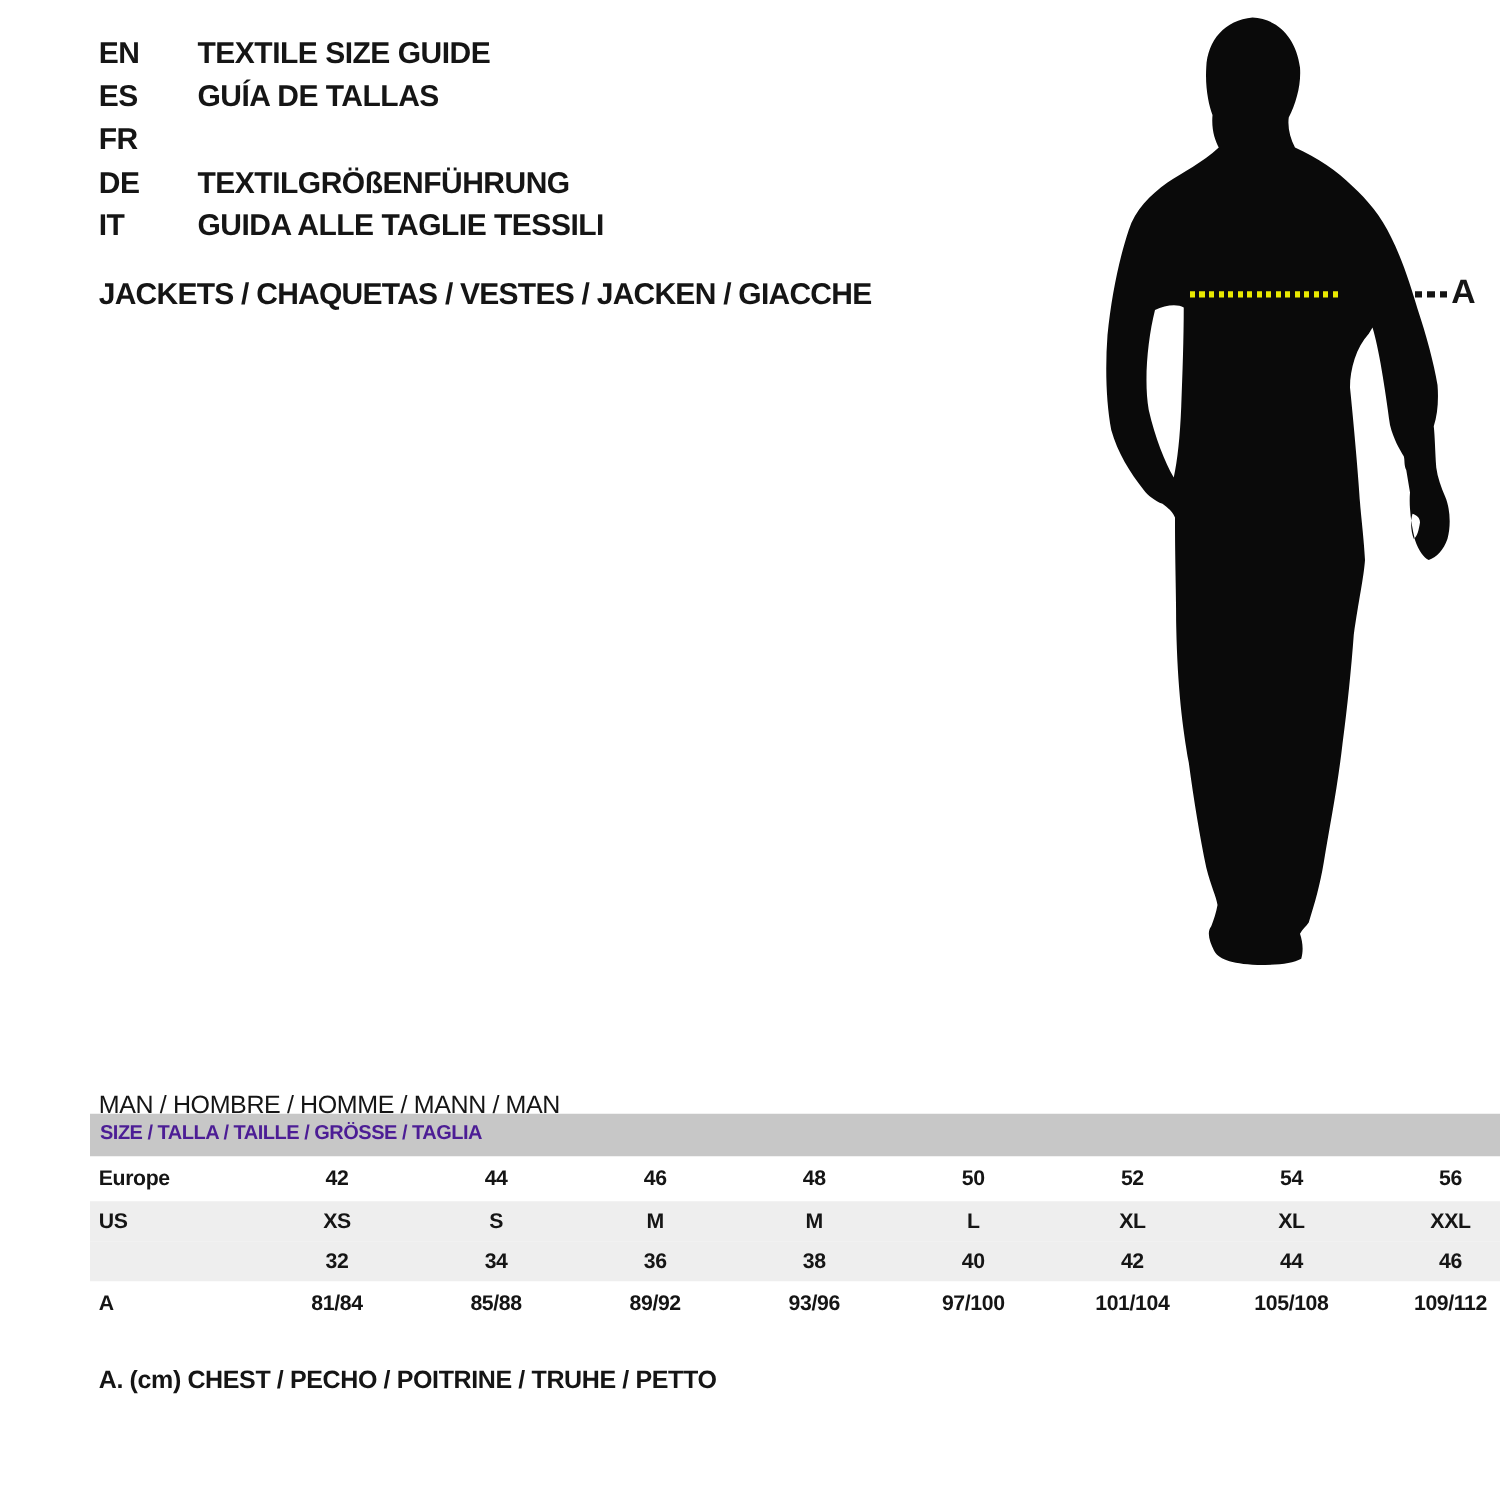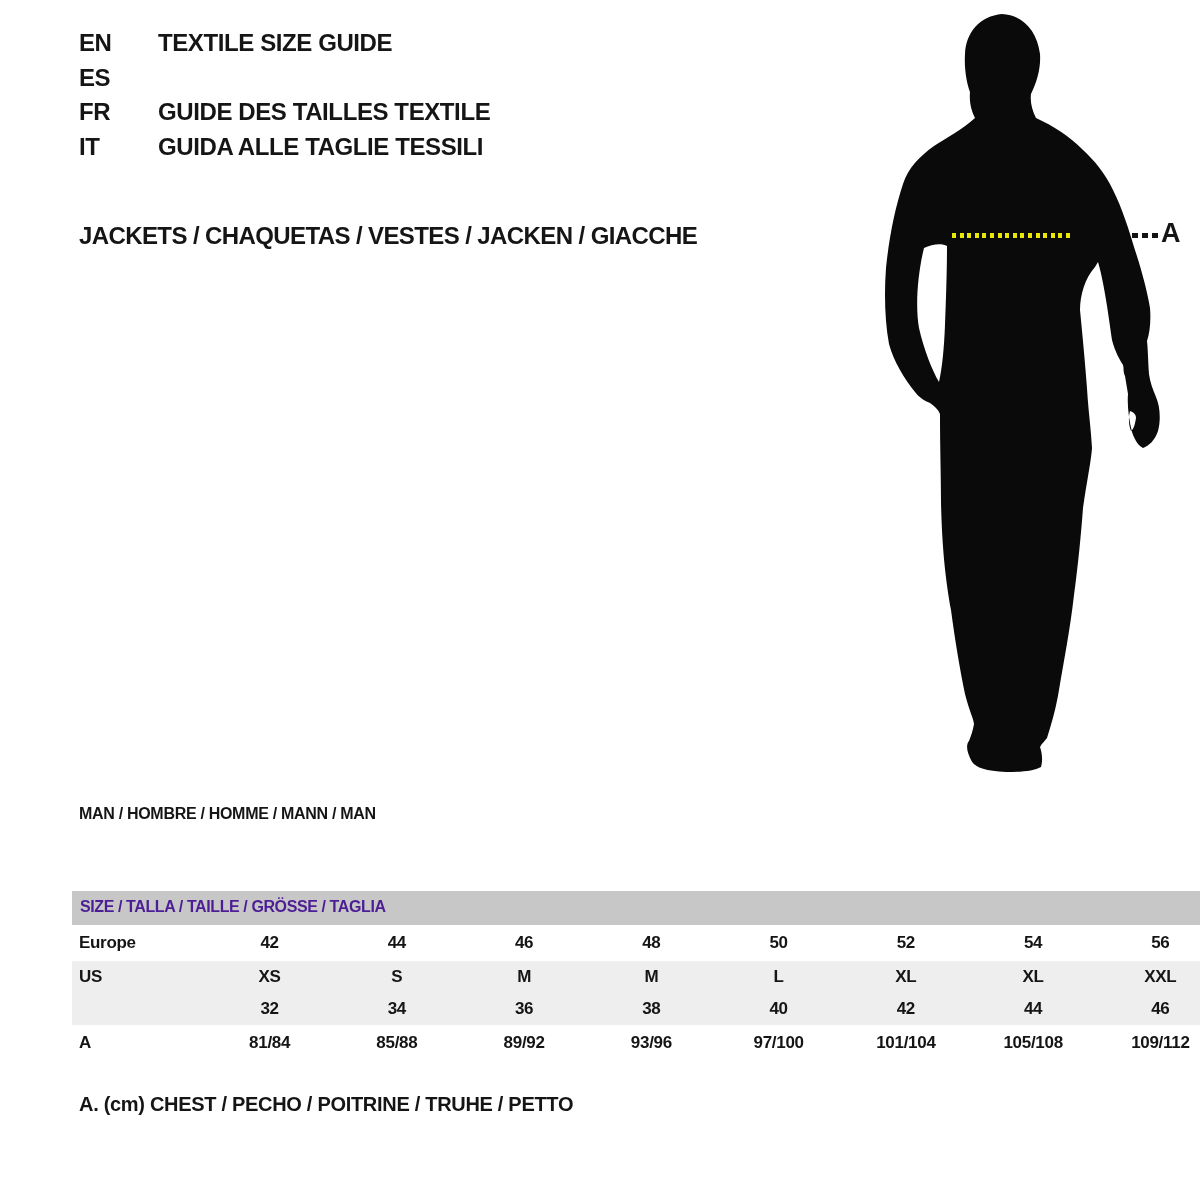--- a/index.html
+++ b/index.html
@@ -21,21 +21,21 @@
   .cats{position:absolute;left:40px;top:220px;font-weight:bold;font-size:24px;
     line-height:32.5px;letter-spacing:-0.6px;white-space:nowrap;}
   
   .figure-svg{position:absolute;left:845px;top:10px;}
   .chest-line{position:absolute;left:913px;top:233px;width:119px;height:5px;
     background:repeating-linear-gradient(90deg,var(--yellow) 0 4px,transparent 4px 7.6px);}
   .dash-line{position:absolute;left:1093px;top:233px;width:26px;height:5px;
     background:repeating-linear-gradient(90deg,#141414 0 6px,transparent 6px 10px);}
   .a-label{position:absolute;left:1122px;top:218px;font-size:27px;font-weight:bold;}
   
-  .man-label{position:absolute;left:40px;top:805px;font-size:16px;font-weight:bold;
+  .man-label{position:absolute;left:40px;top:873px;font-size:20px;font-weight:normal;
     letter-spacing:-0.3px;white-space:nowrap;}
   
   .size-table{position:absolute;left:33px;top:891px;width:1152px;}
   .thead{background:var(--hdr);height:34px;line-height:31px;padding-left:8px;
     font-size:16px;font-weight:bold;letter-spacing:-0.4px;color:#4c1d95;white-space:nowrap;}
   .trow{display:grid;grid-template-columns:134px repeat(8,1fr);align-items:center;
     font-weight:bold;font-size:17px;letter-spacing:-0.3px;}
   .trow.r0{height:36px;}
   .trow.band{background:var(--band);height:32px;}
   .trow.r3{height:35px;}
@@ -50,24 +50,28 @@
 
 <div class="canvas">
 
   <div class="langs">
     <div class="lang-row">
       <span>EN</span>
       <span>TEXTILE SIZE GUIDE</span>
     </div>
     <div class="lang-row">
       <span>ES</span>
+      <span>GUÍA DE TALLAS</span>
     </div>
     <div class="lang-row">
       <span>FR</span>
-      <span>GUIDE DES TAILLES TEXTILE</span>
+    </div>
+    <div class="lang-row">
+      <span>DE</span>
+      <span>TEXTILGRÖßENFÜHRUNG</span>
     </div>
     <div class="lang-row">
       <span>IT</span>
       <span>GUIDA ALLE TAGLIE TESSILI</span>
     </div>
   </div>
 
   <div class="cats">
     <div>JACKETS / CHAQUETAS / VESTES / JACKEN / GIACCHE</div>
   </div>

